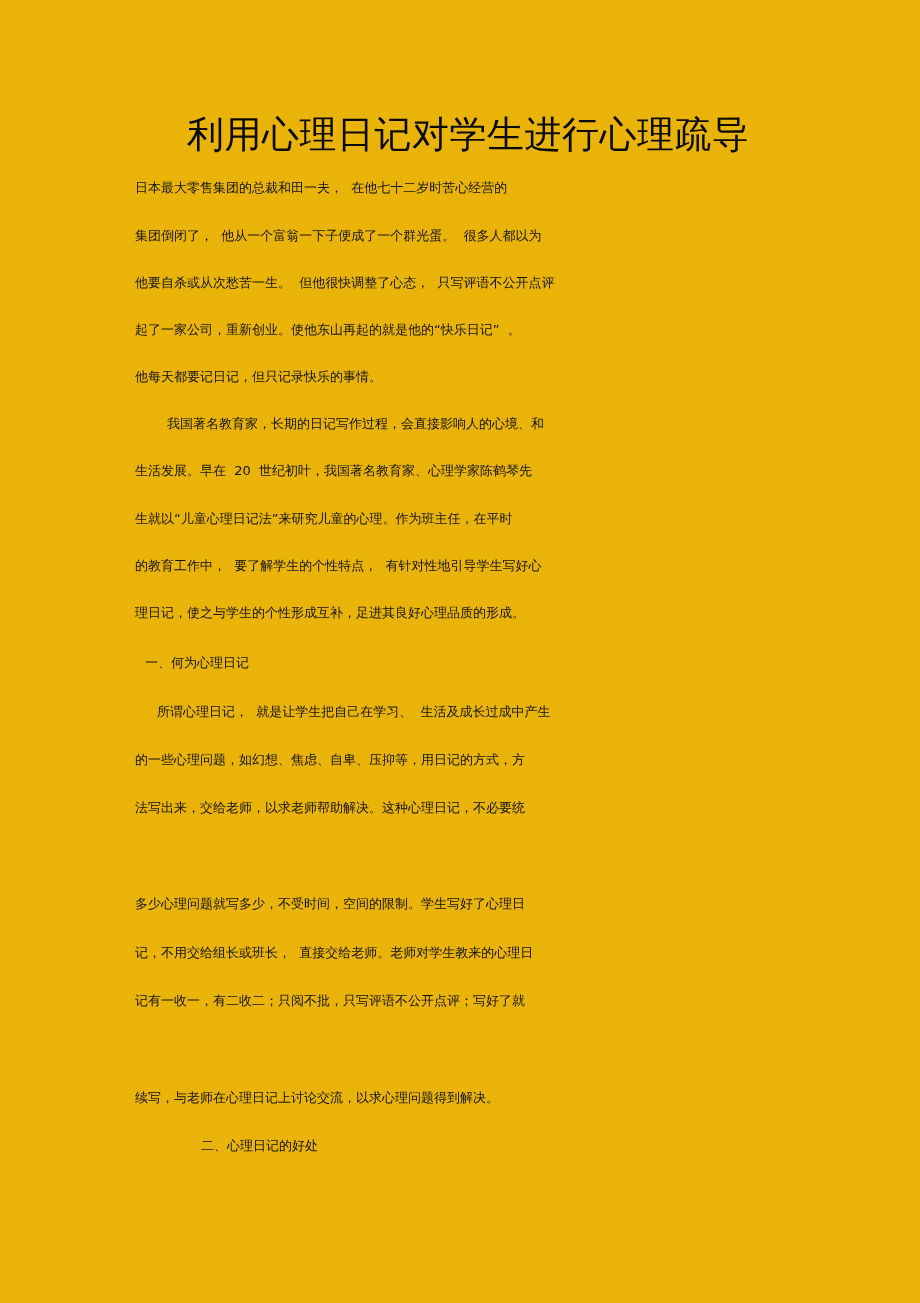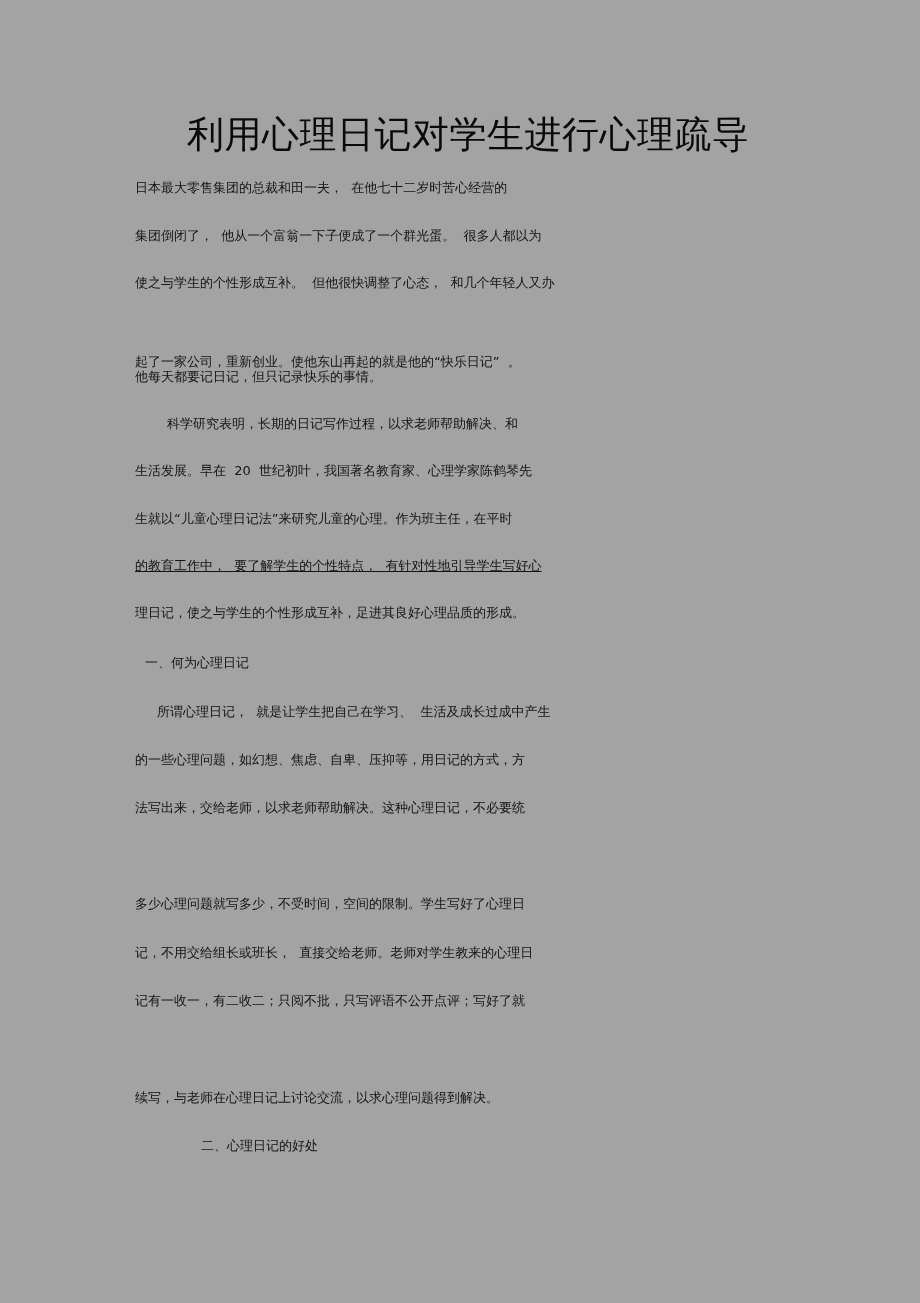--- a/index.html
+++ b/index.html
@@ -1,47 +1,47 @@
 <!DOCTYPE html>
 <html><head>
   <meta charset="utf-8">
   <style>
     html, body { margin: 0; padding: 0; background: #ffffff; }
     body {
       width: 920px; height: 1303px; position: relative; overflow: hidden;
       font-family: "DejaVu Sans", "Liberation Sans", sans-serif;
       color: #111111;
     }
-    .page { position: absolute; left: 0; top: 0; width: 920px; height: 1303px; background: #a3a3a3; }
+    .page { position: absolute; left: 0; top: 0; width: 920px; height: 1303px; background: #eab308; }
     .title {
       position: absolute; left: 187px; top: 112px;
       font-size: 37px; line-height: 46px; letter-spacing: 0.5px;
       white-space: nowrap; color: #0a0a0a;
     }
     .line {
       position: absolute; left: 135px;
       font-size: 13px; line-height: 24px;
       white-space: pre; color: #141414;
     }
   </style>
 </head>
 <body>
 
 <div class="page">
   <div class="title">利用心理日记对学生进行心理疏导</div>
 
   <div class="line" style="left: 135px; top: 176px;">日本最大零售集团的总裁和田一夫，  在他七十二岁时苦心经营的</div>
   <div class="line" style="left: 135px; top: 224px;">集团倒闭了，  他从一个富翁一下子便成了一个群光蛋。  很多人都以为</div>
-  <div class="line" style="left: 135px; top: 271px;">使之与学生的个性形成互补。  但他很快调整了心态，  和几个年轻人又办</div>
-  <div class="line" style="left: 135px; top: 318px; margin-top: 32px;">起了一家公司，重新创业。使他东山再起的就是他的“快乐日记”  。</div>
+  <div class="line" style="left: 135px; top: 271px;">他要自杀或从次愁苦一生。  但他很快调整了心态，  只写评语不公开点评</div>
+  <div class="line" style="left: 135px; top: 318px;">起了一家公司，重新创业。使他东山再起的就是他的“快乐日记”  。</div>
   <div class="line" style="left: 135px; top: 365px;">他每天都要记日记，但只记录快乐的事情。</div>
-  <div class="line" style="left: 167px; top: 412px;">科学研究表明，长期的日记写作过程，以求老师帮助解决、和</div>
+  <div class="line" style="left: 167px; top: 412px;">我国著名教育家，长期的日记写作过程，会直接影响人的心境、和</div>
   <div class="line" style="left: 135px; top: 459px;">生活发展。早在  20  世纪初叶，我国著名教育家、心理学家陈鹤琴先</div>
   <div class="line" style="left: 135px; top: 507px;">生就以“儿童心理日记法”来研究儿童的心理。作为班主任，在平时</div>
-  <div class="line" style="left: 135px; top: 554px; text-decoration: underline;">的教育工作中，  要了解学生的个性特点，  有针对性地引导学生写好心</div>
+  <div class="line" style="left: 135px; top: 554px;">的教育工作中，  要了解学生的个性特点，  有针对性地引导学生写好心</div>
   <div class="line" style="left: 135px; top: 601px;">理日记，使之与学生的个性形成互补，足进其良好心理品质的形成。</div>
   <div class="line" style="left: 145px; top: 651px;">一、何为心理日记</div>
   <div class="line" style="left: 157px; top: 700px;">所谓心理日记，  就是让学生把自己在学习、  生活及成长过成中产生</div>
   <div class="line" style="left: 135px; top: 748px;">的一些心理问题，如幻想、焦虑、自卑、压抑等，用日记的方式，方</div>
   <div class="line" style="left: 135px; top: 796px;">法写出来，交给老师，以求老师帮助解决。这种心理日记，不必要统</div>
   <div class="line" style="left: 135px; top: 892px;">多少心理问题就写多少，不受时间，空间的限制。学生写好了心理日</div>
   <div class="line" style="left: 135px; top: 941px;">记，不用交给组长或班长，  直接交给老师。老师对学生教来的心理日</div>
   <div class="line" style="left: 135px; top: 989px;">记有一收一，有二收二；只阅不批，只写评语不公开点评；写好了就</div>
   <div class="line" style="left: 135px; top: 1086px;">续写，与老师在心理日记上讨论交流，以求心理问题得到解决。</div>
   <div class="line" style="left: 201px; top: 1134px;">二、心理日记的好处</div>

